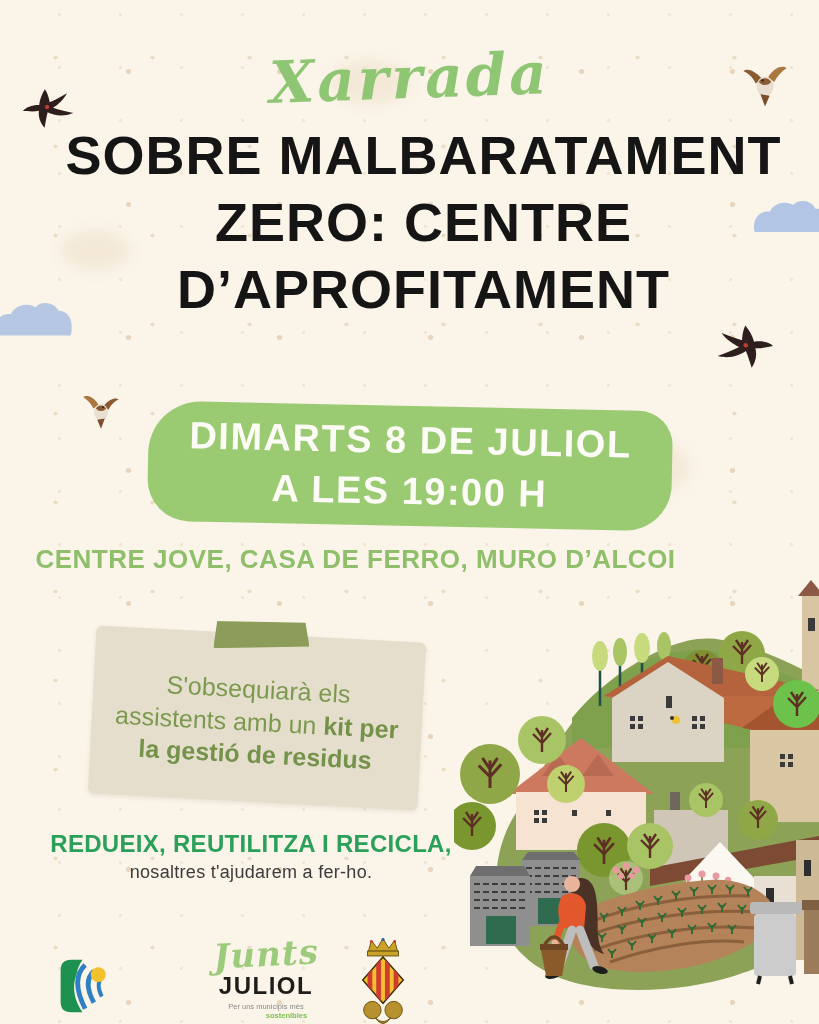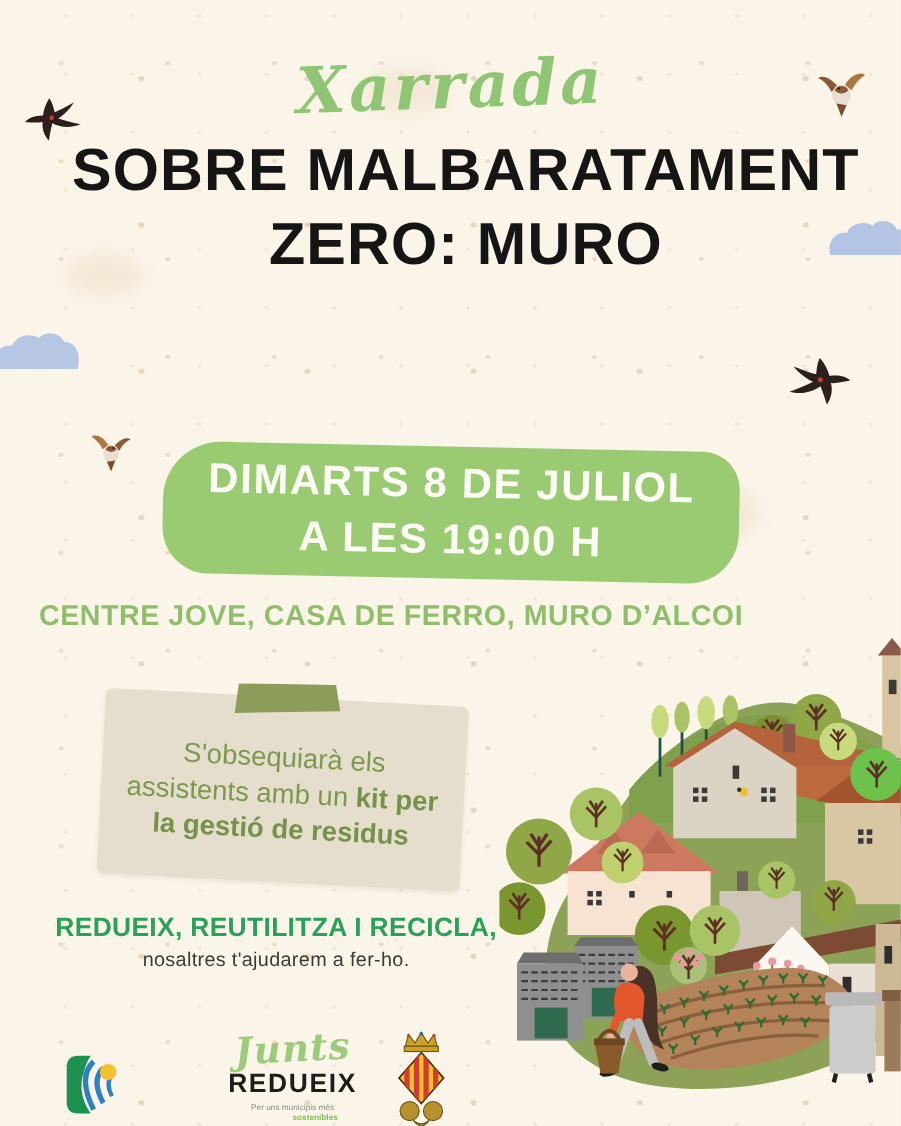--- a/index.html
+++ b/index.html
@@ -369,21 +369,22 @@
       <rect x="348" y="322" width="17" height="10" fill="#7E5F42"></rect>
       <rect x="350" y="332" width="15" height="64" fill="#9A7B5A"></rect>
     </svg>
   </div>
 
   <div class="content">
     <div class="script-title">Xarrada</div>
 
     <h1 class="main-title">
       <span>SOBRE MALBARATAMENT</span>
-      <span>ZERO: MURO</span>
+      <span>ZERO: CENTRE</span>
+      <span>D’APROFITAMENT</span>
     </h1>
 
     <div class="banner">
       <span>DIMARTS 8 DE JULIOL</span>
       <span>A LES 19:00 H</span>
     </div>
 
     <div class="location">CENTRE JOVE, CASA DE FERRO, MURO D’ALCOI</div>
 
     <div class="note-card">
@@ -405,21 +406,21 @@
             <path d="M31 8 Q14 24 31 58" stroke="#2F80C3" stroke-width="5.5" fill="none"></path>
             <path d="M41 15 Q28 27 41 51" stroke="#2F80C3" stroke-width="5.5" fill="none"></path>
             <path d="M50 22 Q43 30 50 44" stroke="#2F80C3" stroke-width="4.5" fill="none"></path>
             <circle cx="46" cy="19" r="8.5" fill="#F2C12E"></circle>
           </svg>
         </span>
       </div>
 
       <div class="logo-junts">
         <span class="junts-script">Junts</span>
-        <span class="junts-caps">REDUEIX</span>
+        <span class="junts-caps">JULIOL</span>
         <span class="junts-tagline"><span>Per uns municipis més </span><strong>sostenibles</strong></span>
       </div>
 
       <div class="logo-arms">
         <svg viewBox="0 0 60 96" width="58" height="94">
           <path d="M15 15 L18 4 L24 12 L30 2 L36 12 L42 4 L45 15 Z" fill="#C9A227" stroke="#6B5210" stroke-width="1"></path>
           <circle cx="18" cy="5" r="1.6" fill="#D23B2F"></circle>
             <circle cx="30" cy="3" r="1.6" fill="#2F5FA3"></circle>
             <circle cx="42" cy="5" r="1.6" fill="#D23B2F"></circle>
           <rect x="14" y="15" width="32" height="5" fill="#C9A227" stroke="#6B5210" stroke-width="1"></rect>

